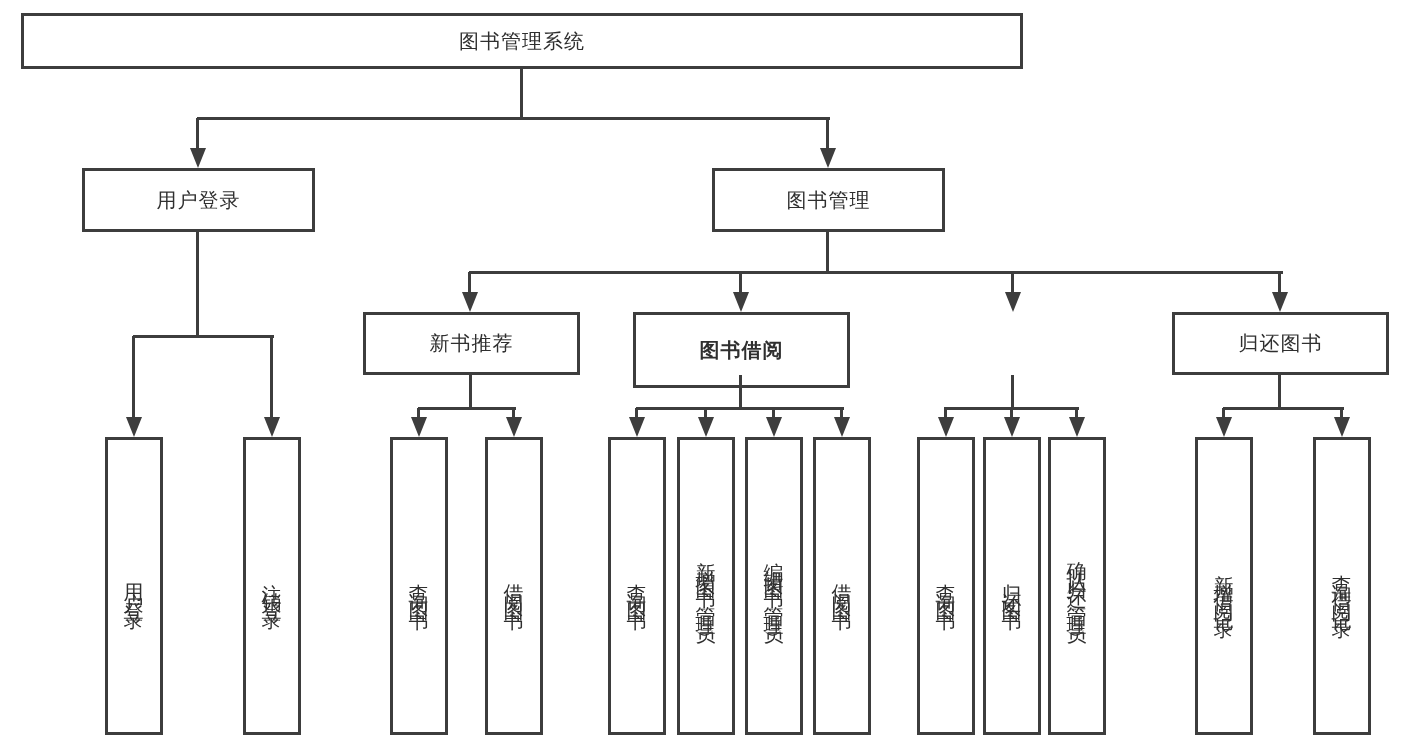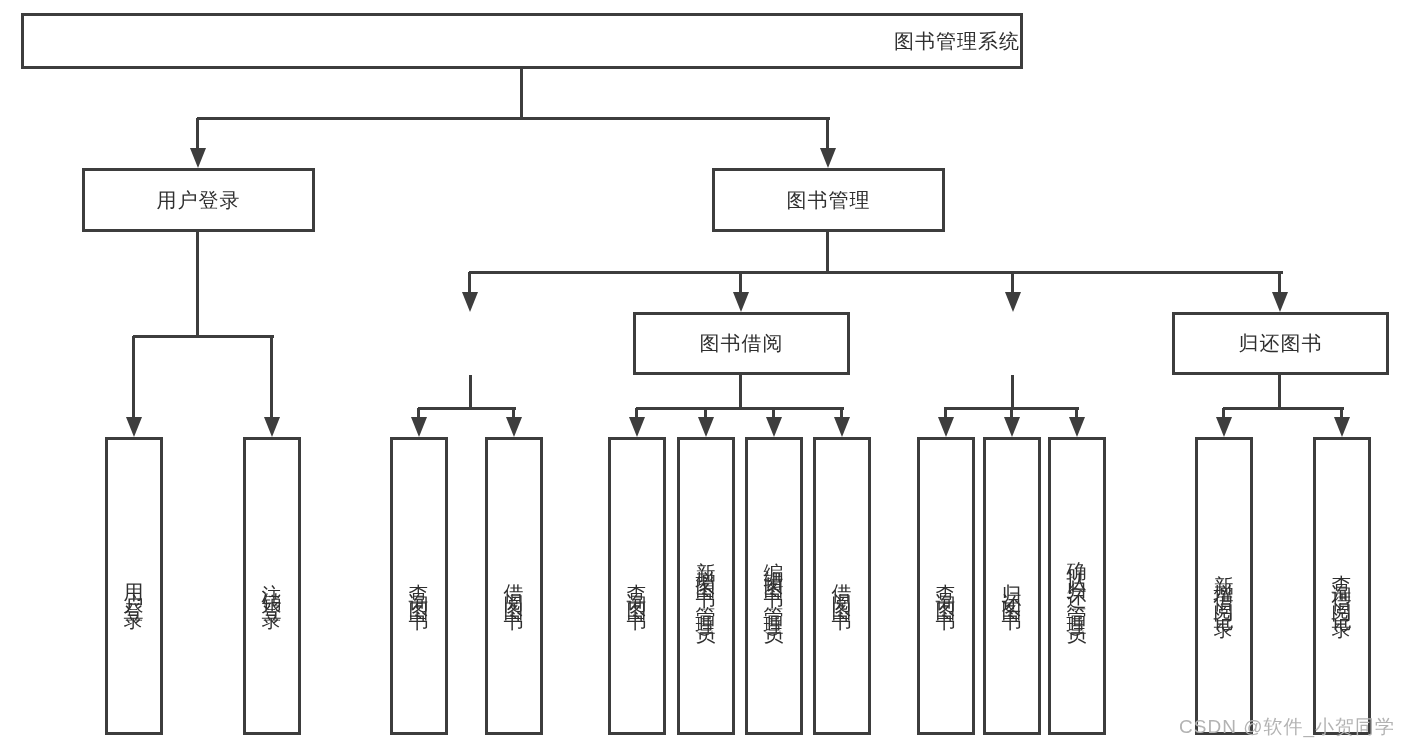--- a/index.html
+++ b/index.html
@@ -54,21 +54,21 @@
     letter-spacing:1px;
     z-index:5;
     white-space:nowrap;
   }
 </style>
 </head>
 <body>
 
 <div class="canvas">
 
-  <div class="node" style="left:21px;top:13px;width:1002px;height:56px;justify-content:flex-end;">
+  <div class="node" style="left:21px;top:13px;width:1002px;height:56px;">
     <span>图书管理系统</span>
   </div>
 
   <div class="v" style="left:520px;top:69px;height:49px;"></div>
   <div class="h" style="left:197px;top:117px;width:633px;"></div>
   <div class="v" style="left:196px;top:118px;height:36px;"></div>
   <div class="arrow" style="left:190px;top:148px;"></div>
   <div class="v" style="left:826px;top:118px;height:36px;"></div>
   <div class="arrow" style="left:820px;top:148px;"></div>
 
@@ -90,21 +90,24 @@
   <div class="h" style="left:469px;top:271px;width:814px;"></div>
   <div class="v" style="left:468px;top:272px;height:26px;"></div>
   <div class="arrow" style="left:462px;top:292px;"></div>
   <div class="v" style="left:739px;top:272px;height:26px;"></div>
   <div class="arrow" style="left:733px;top:292px;"></div>
   <div class="v" style="left:1011px;top:272px;height:26px;"></div>
   <div class="arrow" style="left:1005px;top:292px;"></div>
   <div class="v" style="left:1278px;top:272px;height:26px;"></div>
   <div class="arrow" style="left:1272px;top:292px;"></div>
 
-  <div class="node" style="left:633px;top:312px;width:217px;height:63px;">
+  <div class="node" style="left:363px;top:312px;width:217px;height:63px;">
+    <span>新书推荐</span>
+  </div>
+  <div class="node" style="left:633px;top:312px;width:217px;height:76px;font-weight:bold;">
     <span>图书借阅</span>
   </div>
   <div class="node" style="left:1172px;top:312px;width:217px;height:63px;">
     <span>归还图书</span>
   </div>
 
   <div class="v" style="left:469px;top:375px;height:33px;"></div>
   <div class="h" style="left:418px;top:407px;width:98px;"></div>
   <div class="v" style="left:417px;top:408px;height:14px;"></div>
   <div class="arrow" style="left:411px;top:417px;"></div>
@@ -175,15 +178,14 @@
     <span class="vtext">确认归还（管理员）</span>
   </div>
 
   <div class="node leaf" style="left:1195px;top:437px;width:58px;height:298px;">
     <span class="vtext">新增借阅记录</span>
   </div>
   <div class="node leaf" style="left:1313px;top:437px;width:58px;height:298px;">
     <span class="vtext">查询借阅记录</span>
   </div>
 
-  <div class="watermark">CSDN @软件_小贺同学</div>
 
 </div>
 
 </body></html>

